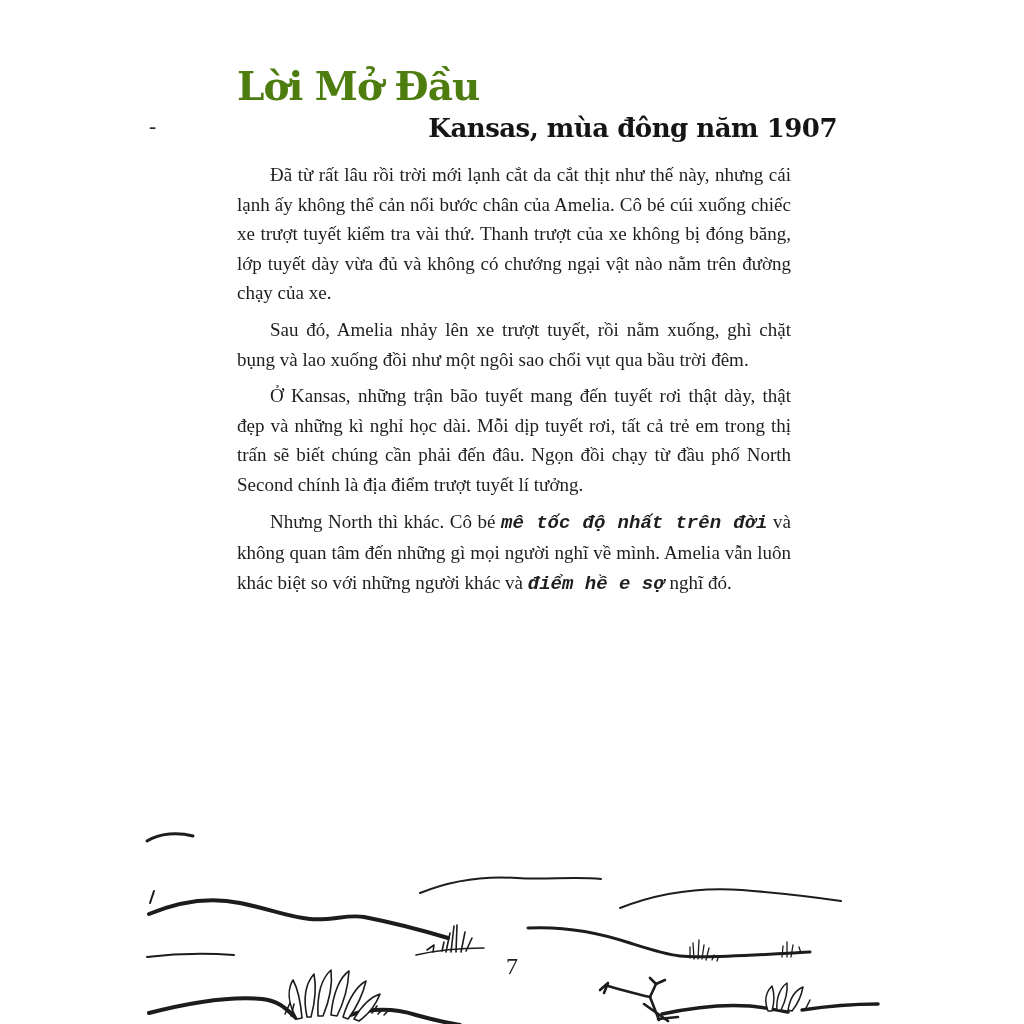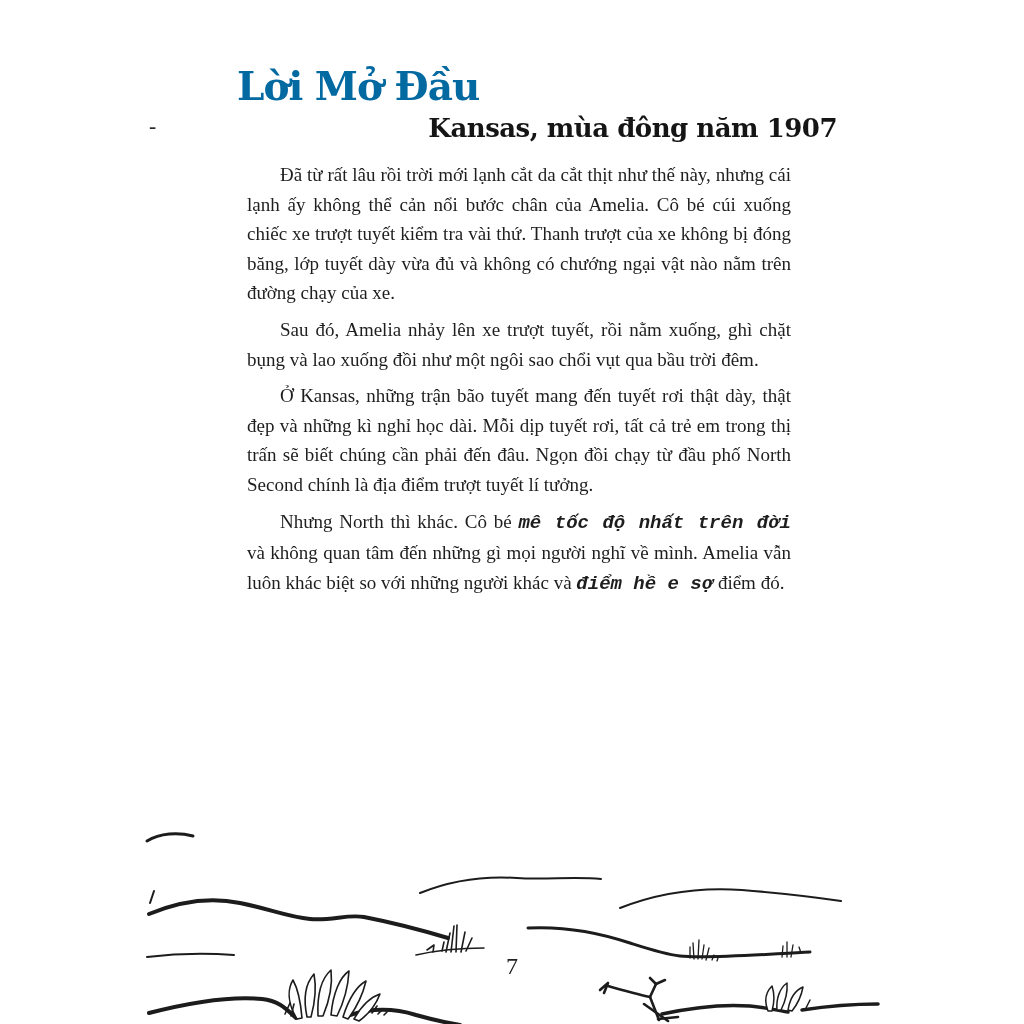--- a/index.html
+++ b/index.html
@@ -13,35 +13,35 @@
   }
   .margin-dash{
     position:absolute;left:146px;top:116px;
     font-family:"DejaVu Sans Mono", monospace;
     font-size:22px;line-height:22px;color:#2a2a2a;
   }
   .title{
     position:absolute;left:237px;top:64px;width:600px;
     font-family:"DejaVu Serif", serif;
     font-weight:700;font-size:39px;line-height:44px;
-    letter-spacing:-1px;color:#0369a1;margin:0;
+    letter-spacing:-1px;color:#4d7c0f;margin:0;
   }
   .subtitle{
     position:absolute;left:237px;top:113px;width:600px;
     font-family:"DejaVu Serif", serif;
     font-weight:700;font-size:26px;line-height:30px;
     letter-spacing:-0.5px;color:#151515;margin:0;text-align:right;
   }
   .body-text{
     position:absolute;left:237px;top:160px;width:554px;
     font-size:19px;line-height:29.6px;
     text-align:justify;color:#1e1e1e;
   }
   .body-text p{
-    margin:0 0 7px 10px;
+    margin:0 0 7px 0;
     text-indent:33px;
   }
   .body-text .bi{
     font-weight:700;font-style:italic;font-family:Liberation Mono, monospace;
   }
   .illustration{
     position:absolute;left:0;top:814px;width:1024px;height:210px;
   }
   .pagenum{
     position:absolute;left:0;top:953px;width:1024px;
@@ -55,21 +55,21 @@
 
   <span class="margin-dash">-</span>
 
   <h1 class="title">Lời Mở Đầu</h1>
   <h2 class="subtitle">Kansas, mùa đông năm 1907</h2>
 
   <div class="body-text" id="paragraphs">
       <p><span>Đã từ rất lâu rồi trời mới lạnh cắt da cắt thịt như thế này, nhưng cái lạnh ấy không thể cản nổi bước chân của Amelia. Cô bé cúi xuống chiếc xe trượt tuyết kiểm tra vài thứ. Thanh trượt của xe không bị đóng băng, lớp tuyết dày vừa đủ và không có chướng ngại vật nào nằm trên đường chạy của xe.</span></p>
       <p><span>Sau đó, Amelia nhảy lên xe trượt tuyết, rồi nằm xuống, ghì chặt bụng và lao xuống đồi như một ngôi sao chổi vụt qua bầu trời đêm.</span></p>
       <p><span>Ở Kansas, những trận bão tuyết mang đến tuyết rơi thật dày, thật đẹp và những kì nghỉ học dài. Mỗi dịp tuyết rơi, tất cả trẻ em trong thị trấn sẽ biết chúng cần phải đến đâu. Ngọn đồi chạy từ đầu phố North Second chính là địa điểm trượt tuyết lí tưởng.</span></p>
-      <p><span>Nhưng North thì khác. Cô bé </span><span class="bi">mê tốc độ nhất trên đời</span><span> và không quan tâm đến những gì mọi người nghĩ về mình. Amelia vẫn luôn khác biệt so với những người khác và </span><span class="bi">điểm hề e sợ</span><span> điểm đó.</span></p>
+      <p><span>Nhưng North thì khác. Cô bé </span><span class="bi">mê tốc độ nhất trên đời</span><span> và không quan tâm đến những gì mọi người nghĩ về mình. Amelia vẫn luôn khác biệt so với những người khác và </span><span class="bi">điểm hề e sợ</span><span> nghĩ đó.</span></p>
     </div>
 
   <svg class="illustration" viewBox="0 0 1024 210" xmlns="http://www.w3.org/2000/svg">
     <g stroke="#1c1c1c" fill="none" stroke-linecap="round" stroke-linejoin="round">
 
       <path d="M147,27 C160,19 178,18 193,22" stroke-width="3"></path>
 
       <path d="M150,89 L154,77" stroke-width="2"></path>
 
       <path d="M149,100 C185,85 216,84 240,89 C270,95 288,103 310,105 C332,107 347,100 364,103 C400,110 428,118 448,124" stroke-width="4"></path>

